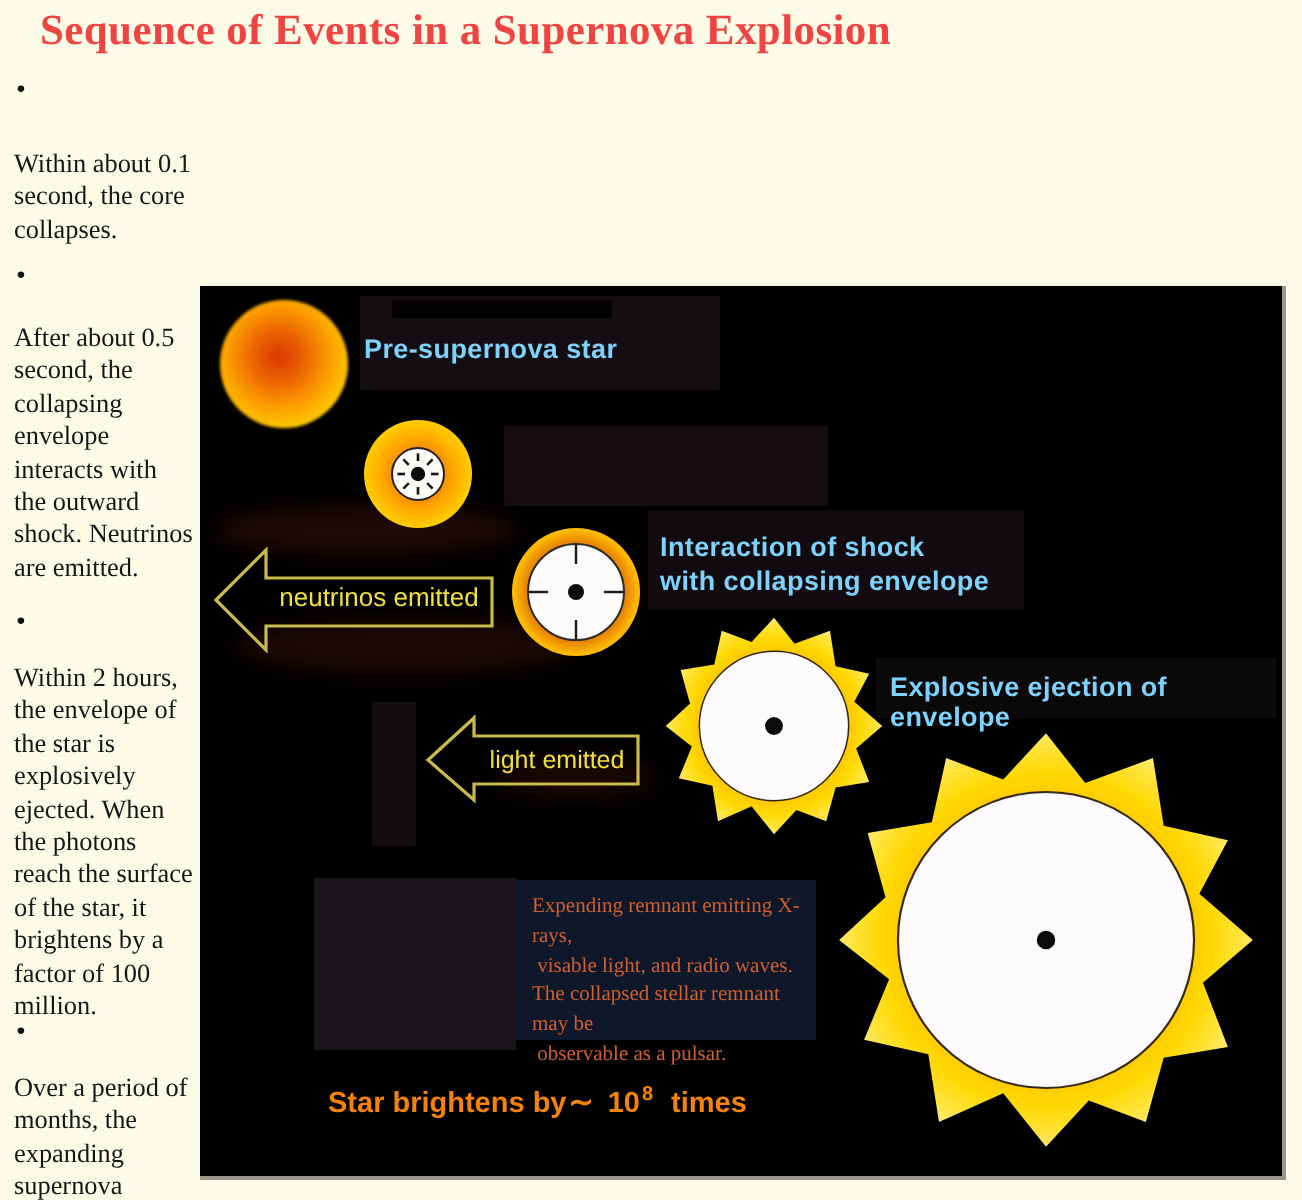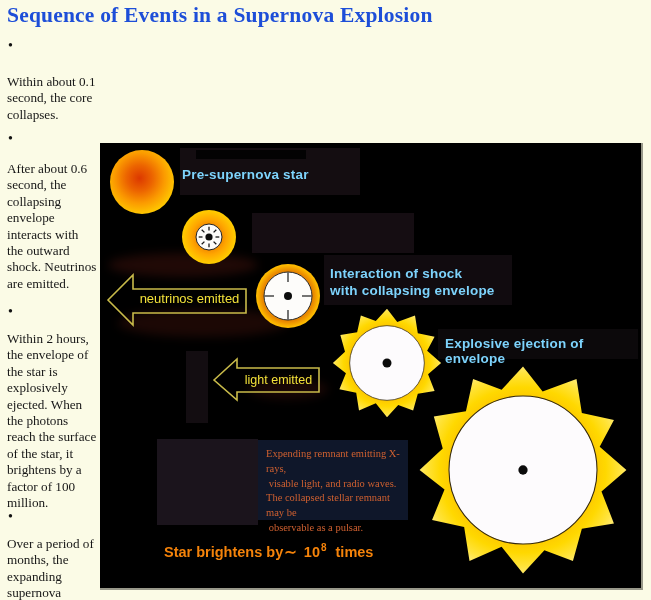--- a/index.html
+++ b/index.html
@@ -1,18 +1,18 @@
 <!DOCTYPE html>
 <html><head>
 <meta charset="utf-8">
 <style>
   html,body{margin:0;padding:0;}
   .page{position:relative;width:651px;height:600px;background:#fbfbe6;overflow:hidden;
         font-family:"Liberation Serif",serif;}
-  .title{position:absolute;left:7px;top:3px;font-size:21.5px;font-weight:bold;color:#1d4ed8;
+  .title{position:absolute;left:20px;top:3px;font-size:21.5px;font-weight:bold;color:#ef4444;
          font-family:"Liberation Serif",serif;letter-spacing:.2px;white-space:nowrap;}
   .bullet{position:absolute;left:8px;font-size:14px;color:#111;}
   .para{position:absolute;left:7px;width:97px;font-size:13.2px;line-height:16.4px;color:#161616;
         white-space:pre-line;}
   
   .panel{position:absolute;left:100px;top:143px;width:541px;height:445px;background:#000;
          border-right:2px solid #98988a;border-bottom:2px solid #98988a;overflow:hidden;}
   .dr{position:absolute;}
   .sm{position:absolute;border-radius:50%;filter:blur(5px);}
   .lbl{position:absolute;font-family:"Liberation Sans",sans-serif;font-weight:bold;
@@ -51,21 +51,21 @@
 <div class="page">
 
   <div class="title">Sequence of Events in a Supernova Explosion</div>
 
   <div>
     <span class="bullet" style="top:38px">•</span>
     <div class="para" style="top:74px">Within about 0.1
 second, the core
 collapses.</div>
     <span class="bullet" style="top:131px">•</span>
-    <div class="para" style="top:161px">After about 0.6
+    <div class="para" style="top:161px">After about 0.5
 second, the
 collapsing
 envelope
 interacts with
 the outward
 shock. Neutrinos
 are emitted.</div>
     <span class="bullet" style="top:304px">•</span>
     <div class="para" style="top:331px">Within 2 hours,
 the envelope of

